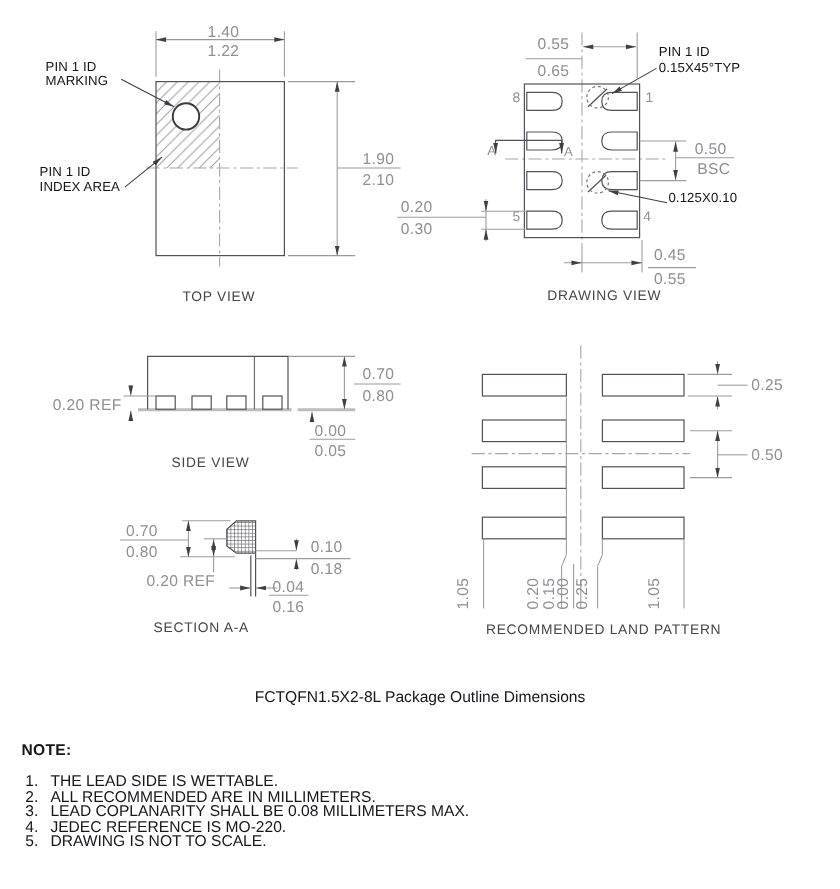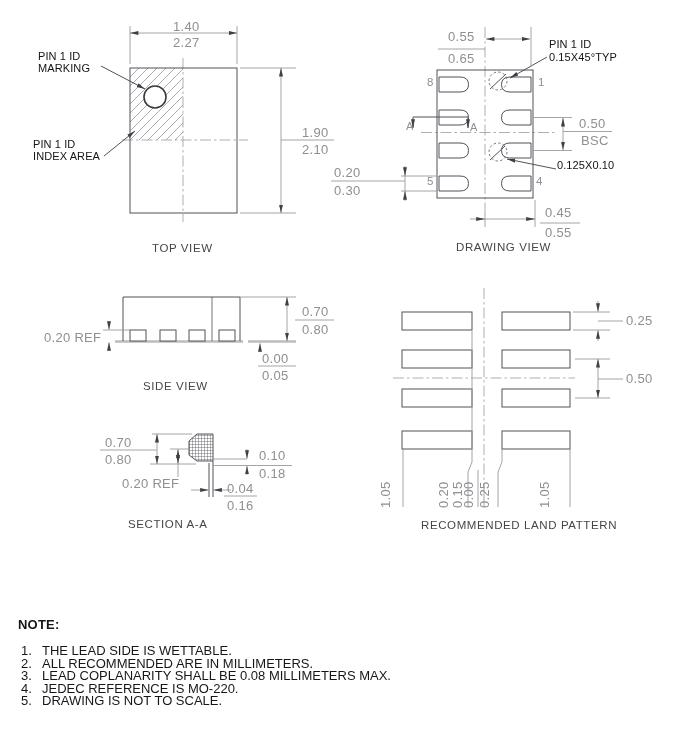--- a/index.html
+++ b/index.html
@@ -191,21 +191,21 @@
     <line x1="598" y1="321" x2="623" y2="321"></line>
 
     <line x1="575" y1="359" x2="610" y2="359"></line>
     <line x1="575" y1="398" x2="610" y2="398"></line>
     <line x1="598" y1="359" x2="598" y2="398" marker-start="url(#as)" marker-end="url(#ae)"></line>
     <line x1="598" y1="379" x2="623" y2="379"></line>
   </g>
 </svg>
 
 <div class="txt dim" style="left:173px;top:20px">1.40</div>
-<div class="txt dim" style="left:173px;top:36px">2.27</div>
+<div class="txt dim" style="left:173px;top:36px">1.22</div>
 <div class="txt dim" style="left:302px;top:126px">1.90</div>
 <div class="txt dim" style="left:302px;top:143px">2.10</div>
 <div class="txt blab" style="left:38px;top:51px">PIN 1 ID</div>
 <div class="txt blab" style="left:38px;top:63px">MARKING</div>
 <div class="txt blab" style="left:33px;top:139px">PIN 1 ID</div>
 <div class="txt blab" style="left:33px;top:151px">INDEX AREA</div>
 <div class="txt cap" style="left:152px;top:243px">TOP VIEW</div>
 
 <div class="txt dim" style="left:448px;top:30px">0.55</div>
 <div class="txt dim" style="left:448px;top:52px">0.65</div>
@@ -243,22 +243,23 @@
 <div class="txt cap" style="left:128px;top:519px">SECTION A-A</div>
 
 <div class="txt dim" style="left:626px;top:314px">0.25</div>
 <div class="txt dim" style="left:626px;top:372px">0.50</div>
 <div class="txt rot" style="left:392px;top:495px">1.05</div>
 <div class="txt rot" style="left:450px;top:495px">0.20</div>
 <div class="txt rot" style="left:464px;top:495px">0.15</div>
 <div class="txt rot" style="left:475px;top:495px">0.00</div>
 <div class="txt rot" style="left:491px;top:495px">0.25</div>
 <div class="txt rot" style="left:551px;top:495px">1.05</div>
-<div class="txt cap" style="left:421px;top:520px">RECOMMENDED LAND PATTERN</div>
-
+<div class="txt cap" style="left:405px;top:520px">RECOMMENDED LAND PATTERN</div>
+
+<div class="txt title" style="top:574px">FCTQFN1.5X2-8L Package Outline Dimensions</div>
 <div class="txt note-heading" style="left:18px;top:618px">NOTE:</div>
 
 <div class="note-row" style="top:643px">
   <span class="nnum">1.</span><span>THE LEAD SIDE IS WETTABLE.</span>
 </div>
 <div class="note-row" style="top:655.5px">
   <span class="nnum">2.</span><span>ALL RECOMMENDED ARE IN MILLIMETERS.</span>
 </div>
 <div class="note-row" style="top:668px">
   <span class="nnum">3.</span><span>LEAD COPLANARITY SHALL BE 0.08 MILLIMETERS MAX.</span>

